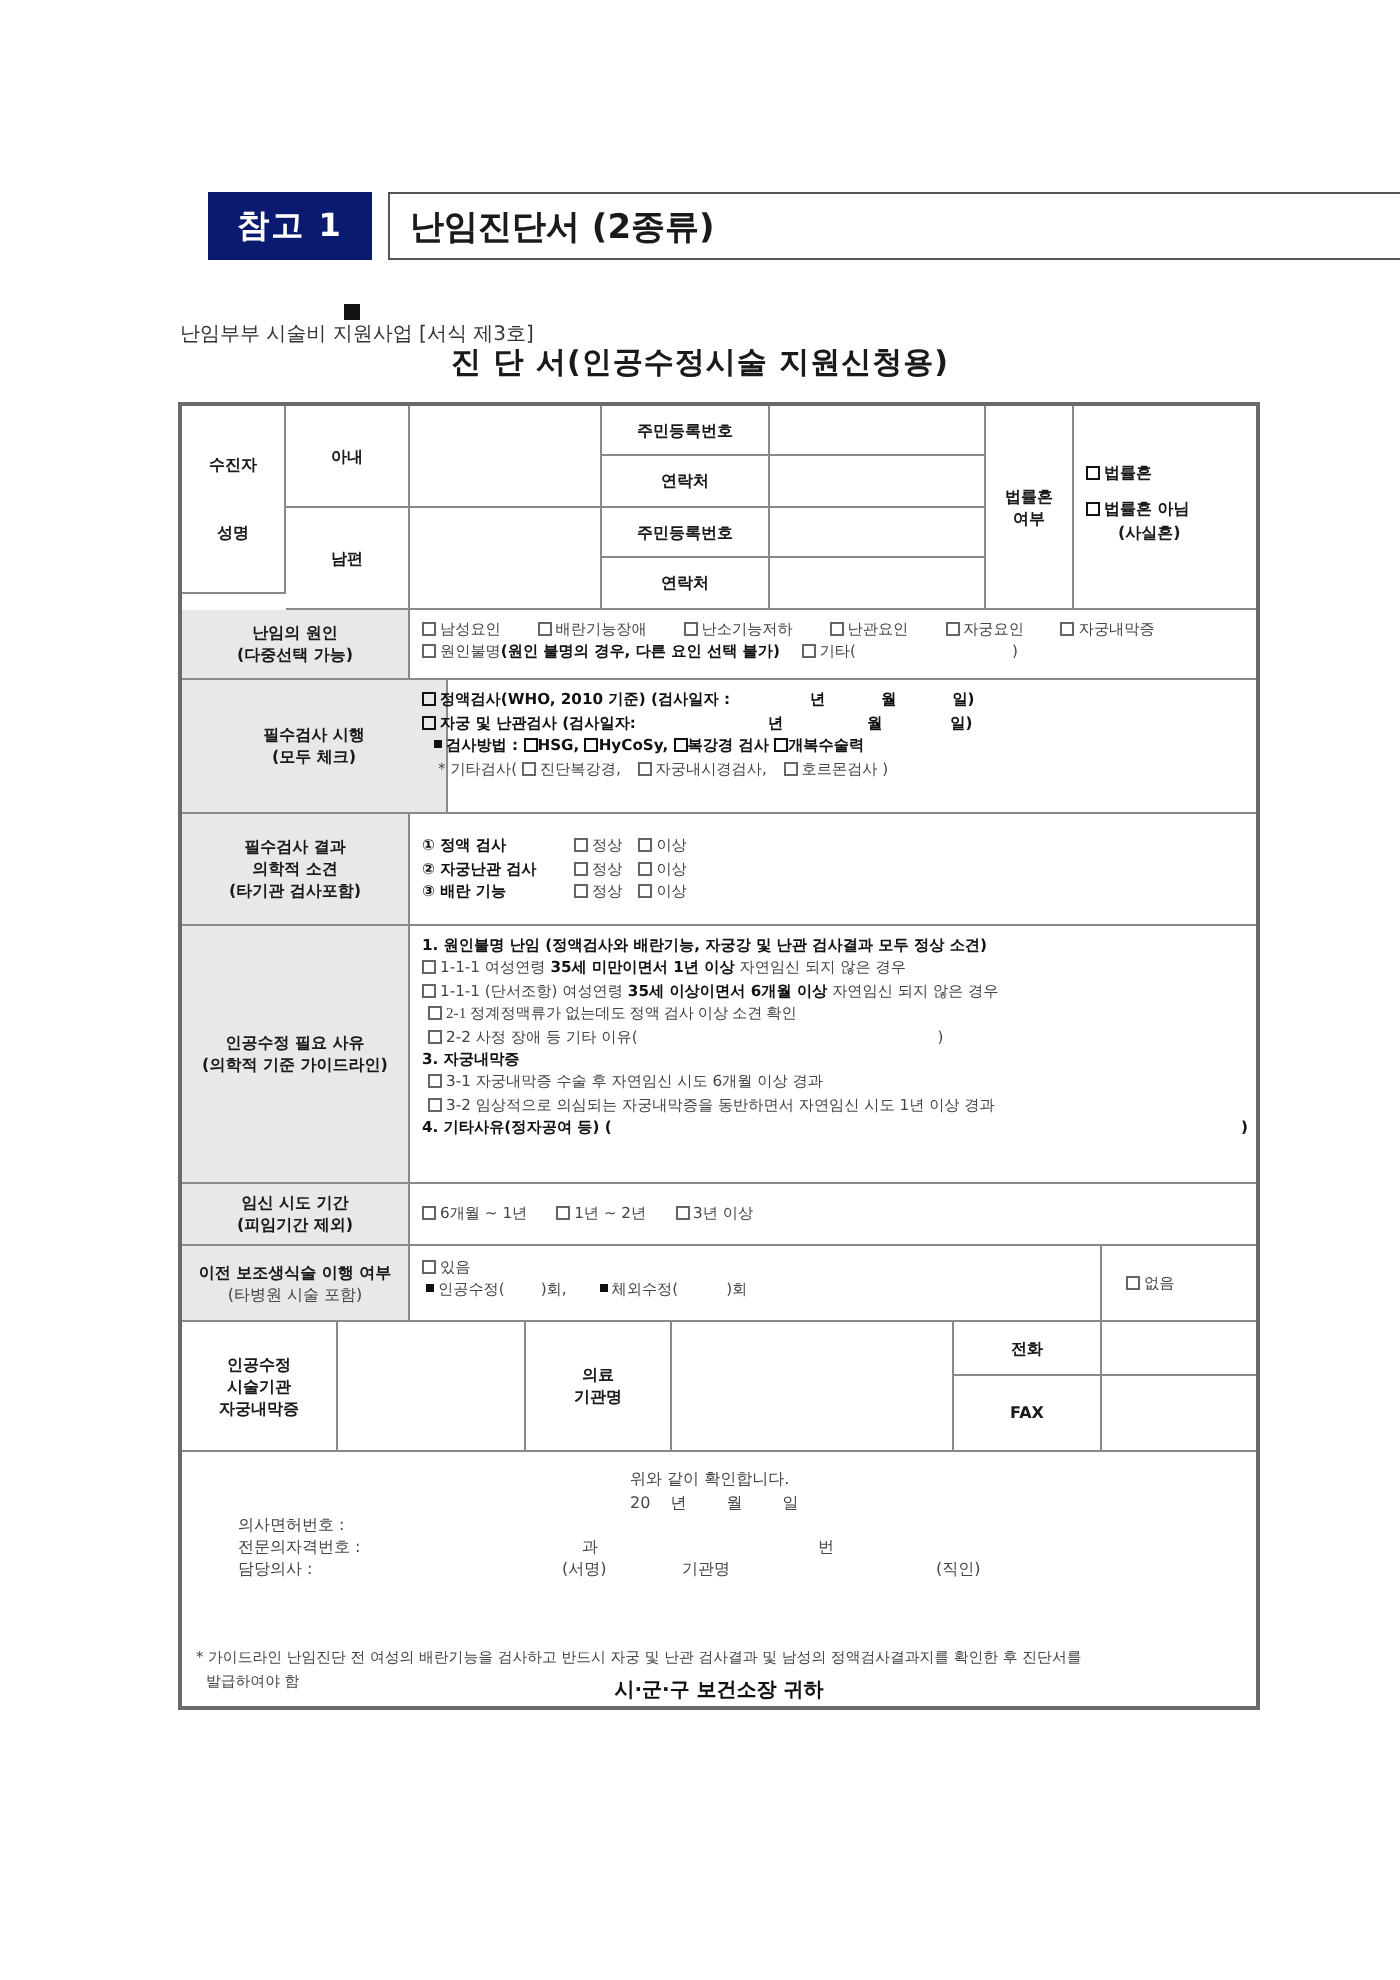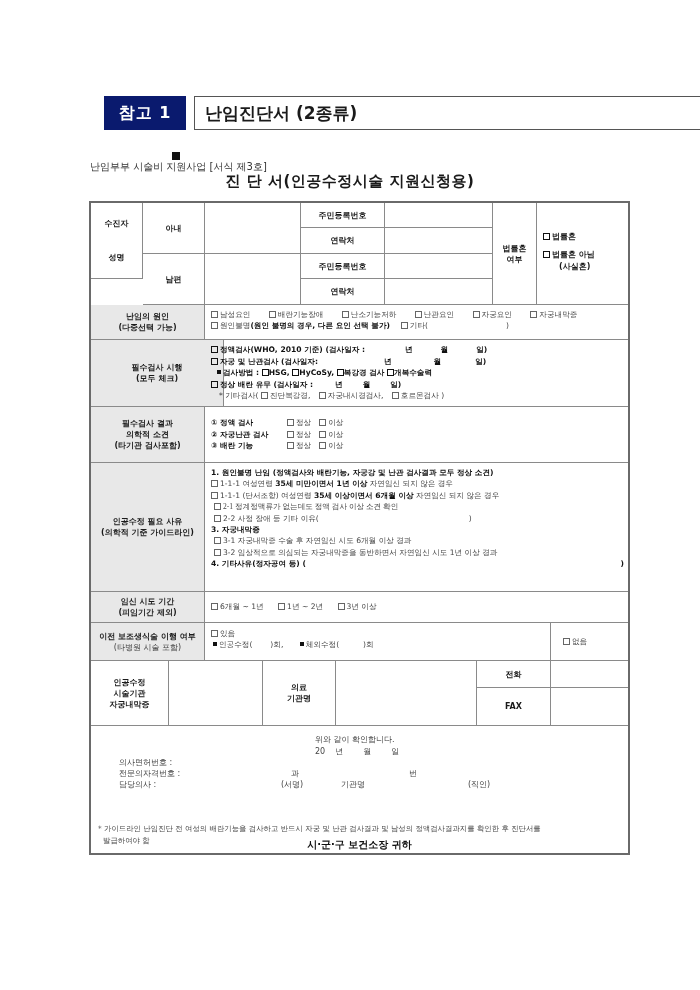--- a/index.html
+++ b/index.html
@@ -38,21 +38,21 @@
 </div>
 
 <div class="form-no">
   <span class="sq"></span>
   <span>난임부부 시술비 지원사업 [서식 제3호]</span>
 </div>
 <div class="doc-title">진 단 서(인공수정시술 지원신청용)</div>
 
 <div class="frame">
 
-  <div class="cell lbl-w" style="left:0;top:0;width:52px;height:76px;gap:23px;">
+  <div class="cell lbl-w" style="left:0;top:0;width:52px;height:94px;gap:23px;">
     <span>수진자</span>
     <span>성명</span>
   </div>
   <div class="cell lbl-w" style="left:52px;top:0;width:62px;height:51px;">아내</div>
   <div class="cell" style="left:114px;top:0;width:96px;height:51px;"></div>
   <div class="cell lbl-w" style="left:210px;top:0;width:84px;height:25px;">주민등록번호</div>
   <div class="cell" style="left:294px;top:0;width:108px;height:25px;"></div>
   <div class="cell lbl-w" style="left:210px;top:25px;width:84px;height:26px;">연락처</div>
   <div class="cell" style="left:294px;top:25px;width:108px;height:26px;"></div>
 
@@ -99,21 +99,20 @@
   </div>
   <div class="cell content" style="left:114px;top:137px;width:423px;height:67px;border-right:none;padding-top:4px;line-height:11.5px;">
     <div class="row b"><span class="cb dark"></span><span>정액검사(WHO, 2010 기준)  (검사일자 :</span><span class="gap" style="width:40px"></span><span>년</span><span class="gap" style="width:28px"></span><span>월</span><span class="gap" style="width:28px"></span><span>일)</span></div>
     <div class="row b"><span class="cb dark"></span><span>자궁 및 난관검사 (검사일자:</span><span class="gap" style="width:66px"></span><span>년</span><span class="gap" style="width:42px"></span><span>월</span><span class="gap" style="width:34px"></span><span>일)</span></div>
     <div class="row b" style="padding-left:6px;"><span class="bul"></span><span>검사방법 :</span>
       <span><span class="cb dark" style="margin-right:0"></span><span>HSG,</span></span>
       <span><span class="cb dark" style="margin-right:0"></span><span>HyCoSy,</span></span>
       <span><span class="cb dark" style="margin-right:0"></span><span>복강경 검사</span></span>
       <span><span class="cb dark" style="margin-right:0"></span><span>개복수술력</span></span>
     </div>
-    <div class="row b"><span class="cb dark"></span><span>정상 배란 유무 (검사일자 :</span><span class="gap" style="width:22px"></span><span>년</span><span class="gap" style="width:20px"></span><span>월</span><span class="gap" style="width:20px"></span><span>일)</span></div>
     <div class="row" style="padding-left:8px;"><span>* 기타검사(</span>
       <span><span class="cb"></span><span>진단복강경,</span></span><span class="gap" style="width:6px"></span>
       <span><span class="cb"></span><span>자궁내시경검사,</span></span><span class="gap" style="width:6px"></span>
       <span><span class="cb"></span><span>호르몬검사 )</span></span>
     </div>
   </div>
 
   <div class="cell lbl" style="left:0;top:204px;width:114px;height:56px;">
     <span>필수검사 결과</span>
     <span>의학적 소견</span>

